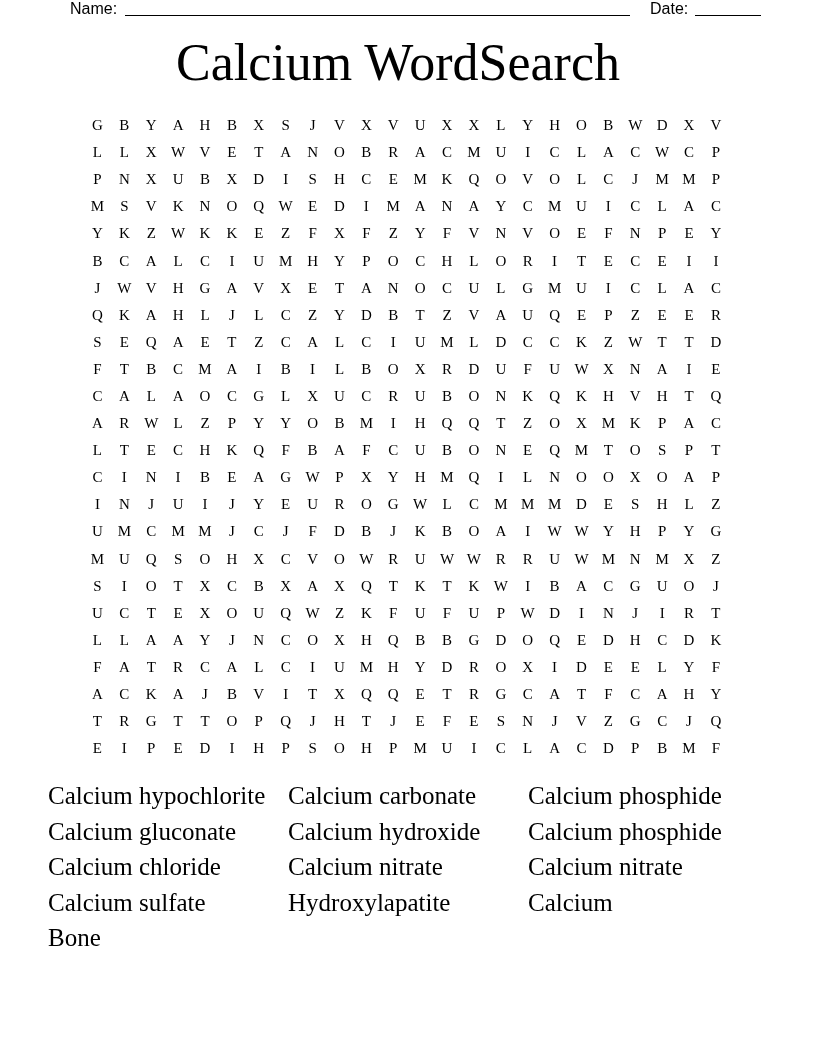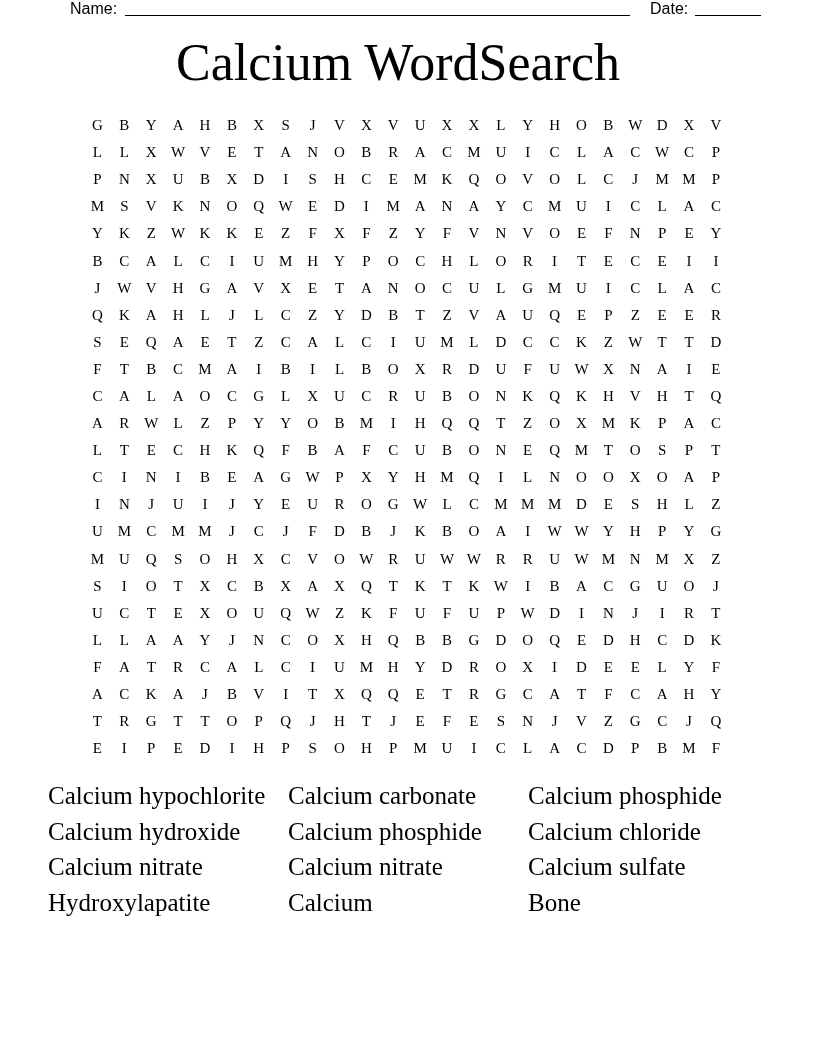--- a/index.html
+++ b/index.html
@@ -616,20 +616,21 @@
     <div class="cell">P</div>
     <div class="cell">B</div>
     <div class="cell">M</div>
     <div class="cell">F</div>
   </div>
 
 <div class="wordlist" id="wordlist">
     <div>Calcium hypochlorite</div>
     <div>Calcium carbonate</div>
     <div>Calcium phosphide</div>
+    <div>Calcium gluconate</div>
     <div>Calcium hydroxide</div>
     <div>Calcium phosphide</div>
     <div>Calcium chloride</div>
     <div>Calcium nitrate</div>
     <div>Calcium nitrate</div>
     <div>Calcium sulfate</div>
     <div>Hydroxylapatite</div>
     <div>Calcium</div>
     <div>Bone</div>
   </div>

